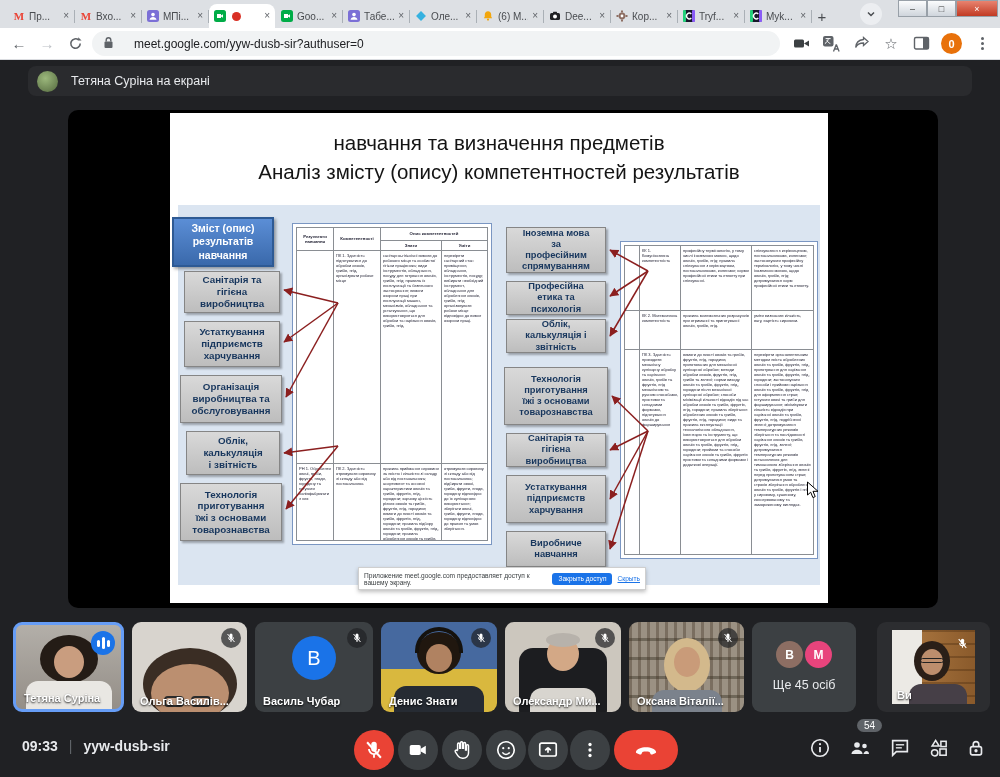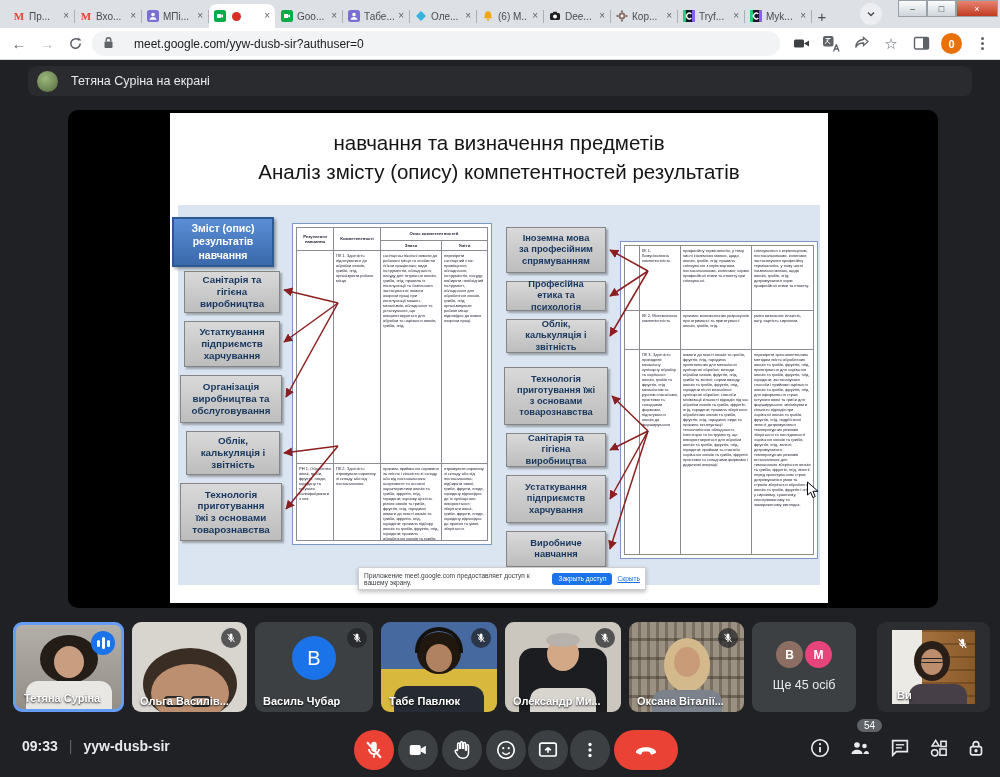--- a/index.html
+++ b/index.html
@@ -33,21 +33,21 @@
 
   
   .banner{position:absolute;left:28px;top:66px;width:944px;height:30px;background:#2a2b2e;border-radius:8px;display:flex;align-items:center;padding:0 9px;gap:13px;color:#e8eaed;font-size:12.5px}
   .banner-avatar{width:21px;height:21px;border-radius:50%;background:radial-gradient(circle at 40% 35%,#9cb87c,#53683e)}
 
   
   .stage{position:absolute;left:68px;top:110px;width:870px;height:498px;background:#000;border-radius:10px}
   .slide{position:absolute;left:102px;top:3px;width:658px;height:490px;background:#fff;color:#1a1a1a}
   .slide-title{position:absolute;left:0;top:16px;width:658px;text-align:center;font-size:20.5px;line-height:1.4;color:#141414}
   .bluearea{position:absolute;left:8px;top:92px;width:642px;height:380px;background:#dbe5f1}
-  .gbox{position:absolute;background:linear-gradient(#d9d9d9,#bdbdbd);border:1px solid #858585;color:#17365d;font-weight:bold;display:flex;align-items:center;justify-content:center;text-align:center;padding:10px;line-height:1.2;box-shadow:1.5px 1.5px 2px rgba(0,0,0,.3)}
+  .gbox{position:absolute;background:linear-gradient(#d9d9d9,#bdbdbd);border:1px solid #858585;color:#17365d;font-weight:bold;display:flex;align-items:center;justify-content:center;text-align:center;padding:16px;line-height:1.2;box-shadow:1.5px 1.5px 2px rgba(0,0,0,.3)}
   .hdrbox{position:absolute;left:2px;top:104px;width:102px;height:50px;background:linear-gradient(#5b8ed6,#3a69ab);border:2px solid #2e5a94;color:#fff;font-weight:bold;font-size:10.5px;display:flex;align-items:center;justify-content:center;text-align:center;line-height:1.3;box-shadow:2px 2px 3px rgba(0,0,0,.35)}
   .lboxes .gbox{font-size:9.8px}
   .lboxes .gbox:nth-child(1){left:14px;top:158px;width:96px;height:42px}
   .lboxes .gbox:nth-child(2){left:14px;top:208px;width:96px;height:46px}
   .lboxes .gbox:nth-child(3){left:10px;top:262px;width:102px;height:48px}
   .lboxes .gbox:nth-child(4){left:16px;top:318px;width:94px;height:44px}
   .lboxes .gbox:nth-child(5){left:10px;top:370px;width:102px;height:58px}
   .rboxes .gbox{font-size:9.3px}
   .rboxes .gbox:nth-child(1){left:336px;top:114px;width:100px;height:46px}
   .rboxes .gbox:nth-child(2){left:336px;top:168px;width:100px;height:30px}
@@ -485,21 +485,21 @@
   <div class="head face"></div>
   <div class="torso"></div>
   <div class="micbadge">
       <svg width="12" height="12" viewBox="0 0 24 24">
         <rect x="9" y="3" width="6" height="11" rx="3" fill="#fff"></rect>
         <path d="M7 11a5 5 0 0 0 10 0" fill="none" stroke="#fff" stroke-width="2"></path>
         <line x1="12" y1="16" x2="12" y2="20" stroke="#fff" stroke-width="2"></line>
         <line x1="5" y1="4" x2="19" y2="20" stroke="#fff" stroke-width="2"></line>
       </svg>
     </div>
-  <div class="pname">Табе Павлюк</div>
+  <div class="pname">Денис Знати</div>
 </div>
 
 <div class="tile p5">
   <div class="chair"></div>
   <div class="head face"></div>
   <div class="head hairg"></div>
   <div class="torso"></div>
   <div class="micbadge">
       <svg width="12" height="12" viewBox="0 0 24 24">
         <rect x="9" y="3" width="6" height="11" rx="3" fill="#fff"></rect>

